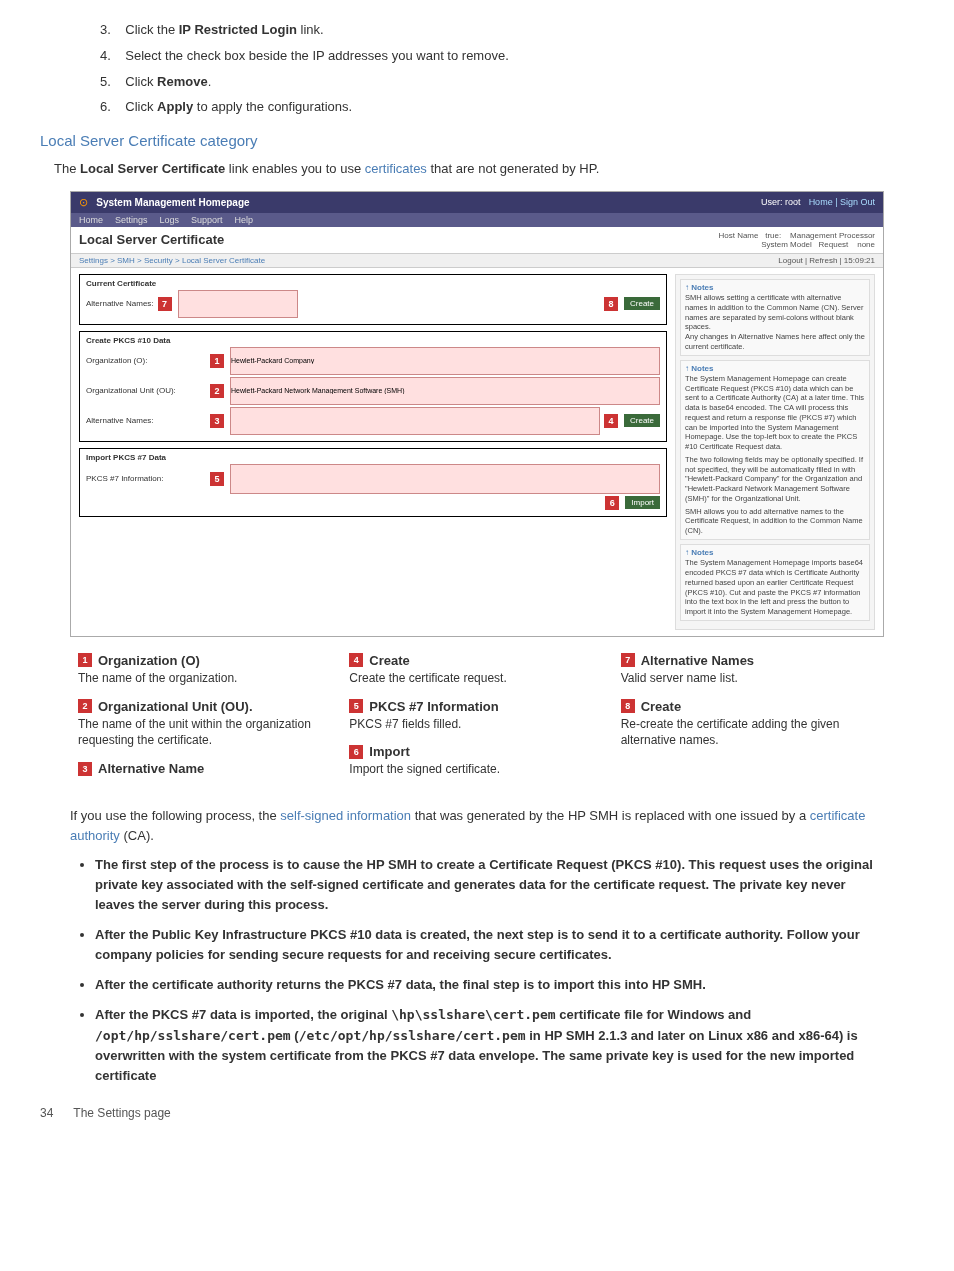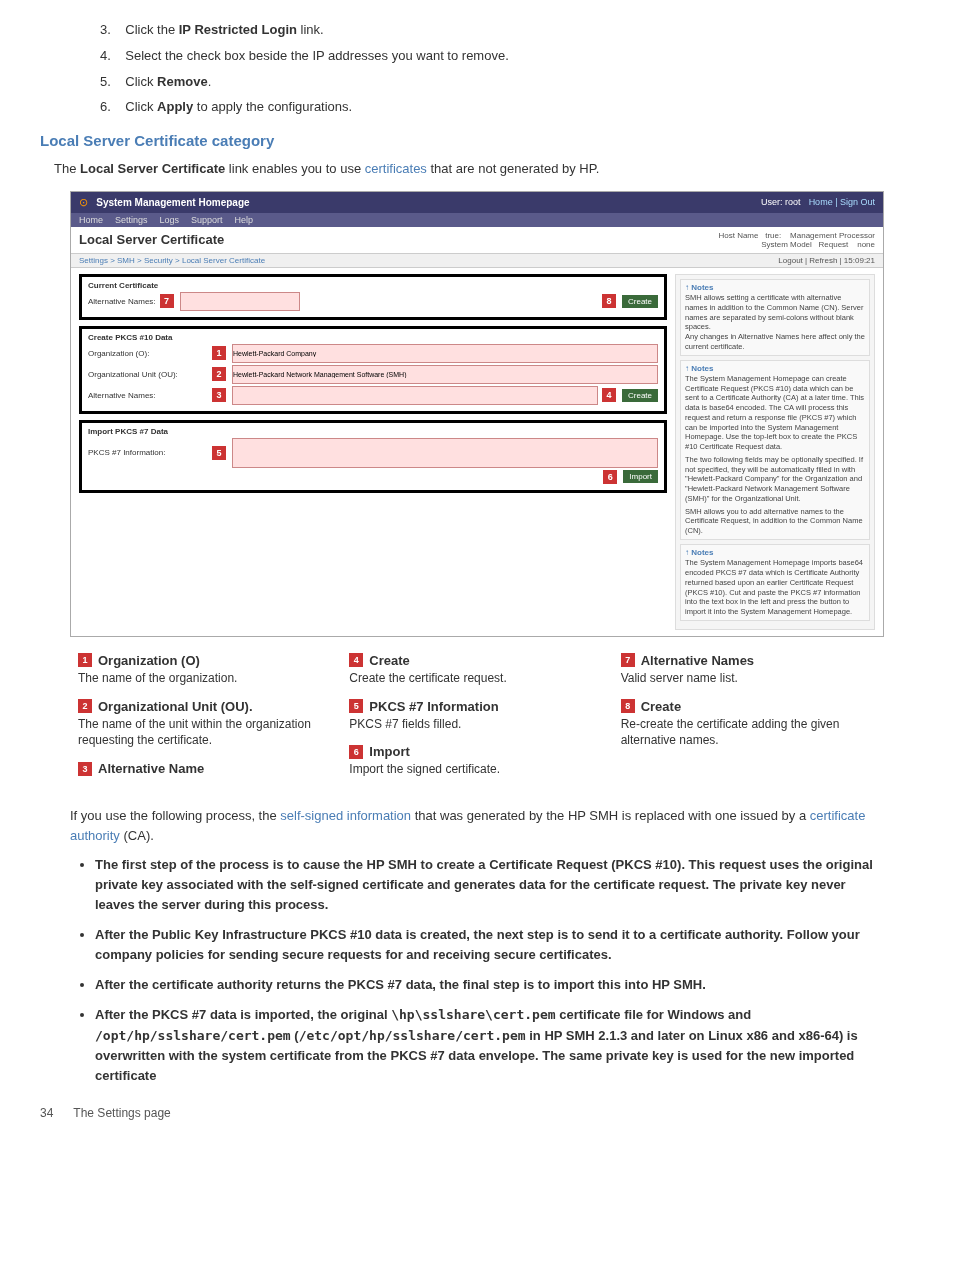--- a/index.html
+++ b/index.html
@@ -7,21 +7,21 @@
       font-family: Arial, sans-serif;
       font-size: 13px;
       background: #fff;
       color: #333;
       padding: 20px 40px;
       max-width: 954px;
     }
     .section-heading {
       color: #4a7db5;
       font-size: 15px;
-      font-weight: bold;
+      font-weight: normal;
       margin-bottom: 10px;
     }
     .intro-text {
       margin-bottom: 12px;
       line-height: 1.5;
       margin-left: 14px;
     }
     .link { color: #4a7db5; text-decoration: none; }
     
     .screenshot-box {
@@ -85,35 +85,35 @@
       flex: 1;
     }
     .smh-right {
       width: 200px;
       background: #f5f5f5;
       border: 1px solid #ddd;
       padding: 4px;
       font-size: 8px;
     }
     .form-section {
-      border: 3px solid #000000;
+      border: 1px solid #000000;
       padding: 4px 6px;
       margin-bottom: 6px;
       background: #fff;
     }
     .form-row {
       display: flex;
       align-items: center;
       gap: 4px;
       margin-bottom: 2px;
     }
     .form-input {
       background: #ffe0e0;
       border: 1px solid #c88;
-      height: 19px;
+      height: 28px;
       font-size: 7px;
       flex: 1;
     }
     .create-btn {
       background: #3a6a3a;
       color: #fff;
       border: none;
       padding: 2px 6px;
       font-size: 8px;
       cursor: pointer;

